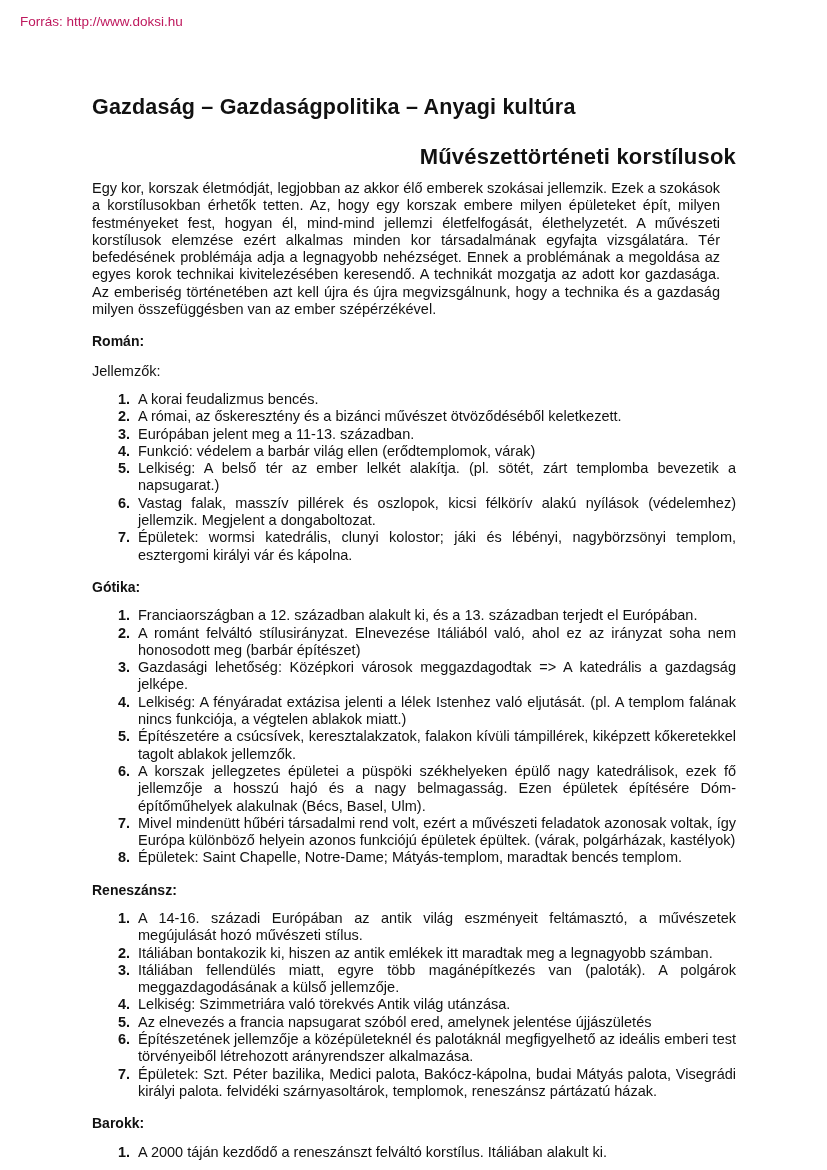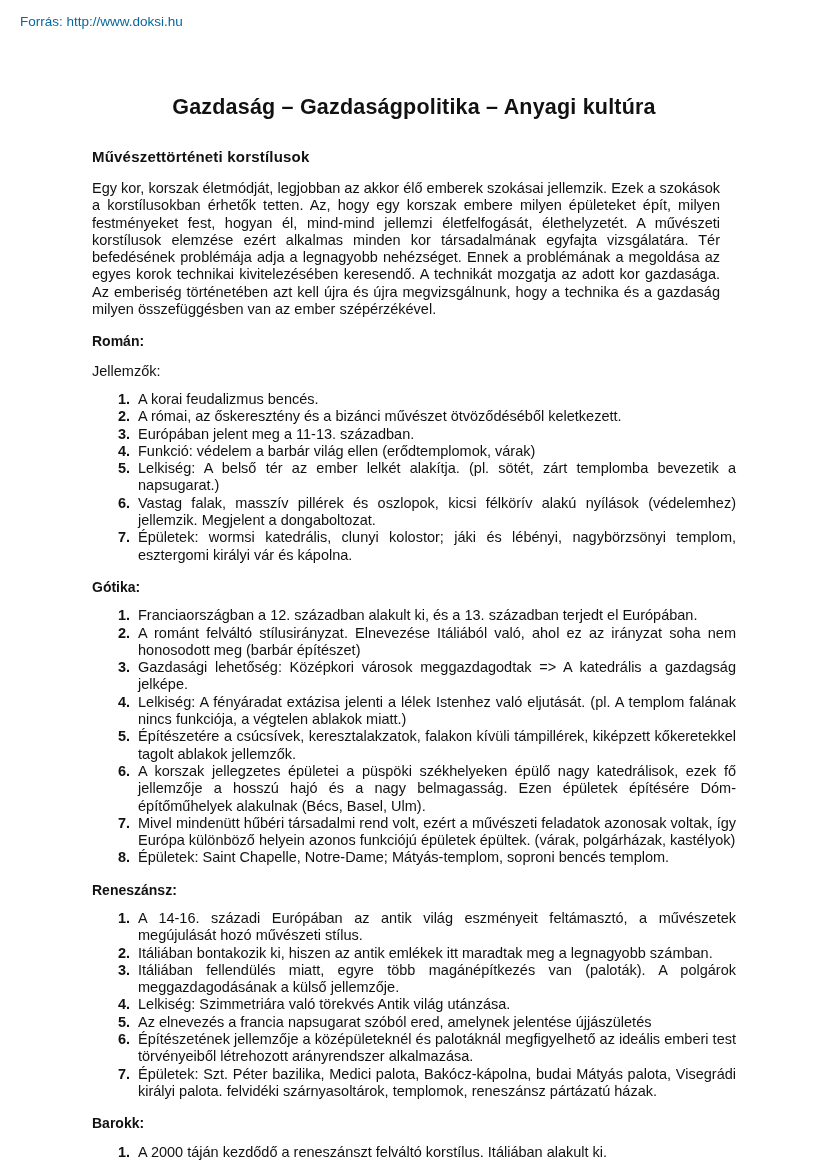--- a/index.html
+++ b/index.html
@@ -19,43 +19,43 @@
     position: absolute;
     inset: 0;
     background: #ffffff;
   }
   .source-line {
     position: absolute;
     top: 14px;
     left: 20px;
     font-size: 13.5px;
     line-height: 16px;
-    color: #0369a1;
+    color: #be185d;
     white-space: nowrap;
   }
   .content {
     position: absolute;
     top: 30px;
     left: 92px;
     width: 644px;
   }
   h1.doc-title {
     margin: 64px 0 0 0;
     font-size: 21.5px;
     line-height: 26px;
     font-weight: bold;
-    text-align: center;
+    text-align: left;
     letter-spacing: 0.2px;
   }
   h2.doc-subtitle {
     margin: 24px 0 0 0;
-    font-size: 15px;
+    font-size: 22px;
     line-height: 26px;
     font-weight: bold;
-    text-align: left;
+    text-align: right;
     letter-spacing: 0.2px;
   }
   p.intro {
     margin: 10px 16px 0 0;
     font-size: 14.5px;
     line-height: 17.3px;
     text-align: justify;
   }
   h3.section-heading {
     margin: 15px 0 0 0;
@@ -161,21 +161,21 @@
       <div class="list-item">
         <span class="item-number">6.</span>
         <span class="item-text">A korszak jellegzetes épületei a püspöki székhelyeken épülő nagy katedrálisok, ezek fő jellemzője a hosszú hajó és a nagy belmagasság. Ezen épületek építésére Dóm-építőműhelyek alakulnak (Bécs, Basel, Ulm).</span>
       </div>
       <div class="list-item">
         <span class="item-number">7.</span>
         <span class="item-text">Mivel mindenütt hűbéri társadalmi rend volt, ezért a művészeti feladatok azonosak voltak, így Európa különböző helyein azonos funkciójú épületek épültek. (várak, polgárházak, kastélyok)</span>
       </div>
       <div class="list-item">
         <span class="item-number">8.</span>
-        <span class="item-text">Épületek: Saint Chapelle, Notre-Dame; Mátyás-templom, soproni bencés templom.</span>
+        <span class="item-text">Épületek: Saint Chapelle, Notre-Dame; Mátyás-templom, maradtak bencés templom.</span>
       </div>
     </div>
 
     <h3 class="section-heading">Reneszánsz:</h3>
     <div class="numbered-list">
       <div class="list-item">
         <span class="item-number">1.</span>
         <span class="item-text">A 14-16. századi Európában az antik világ eszményeit feltámasztó, a művészetek megújulását hozó művészeti stílus.</span>
       </div>
       <div class="list-item">

